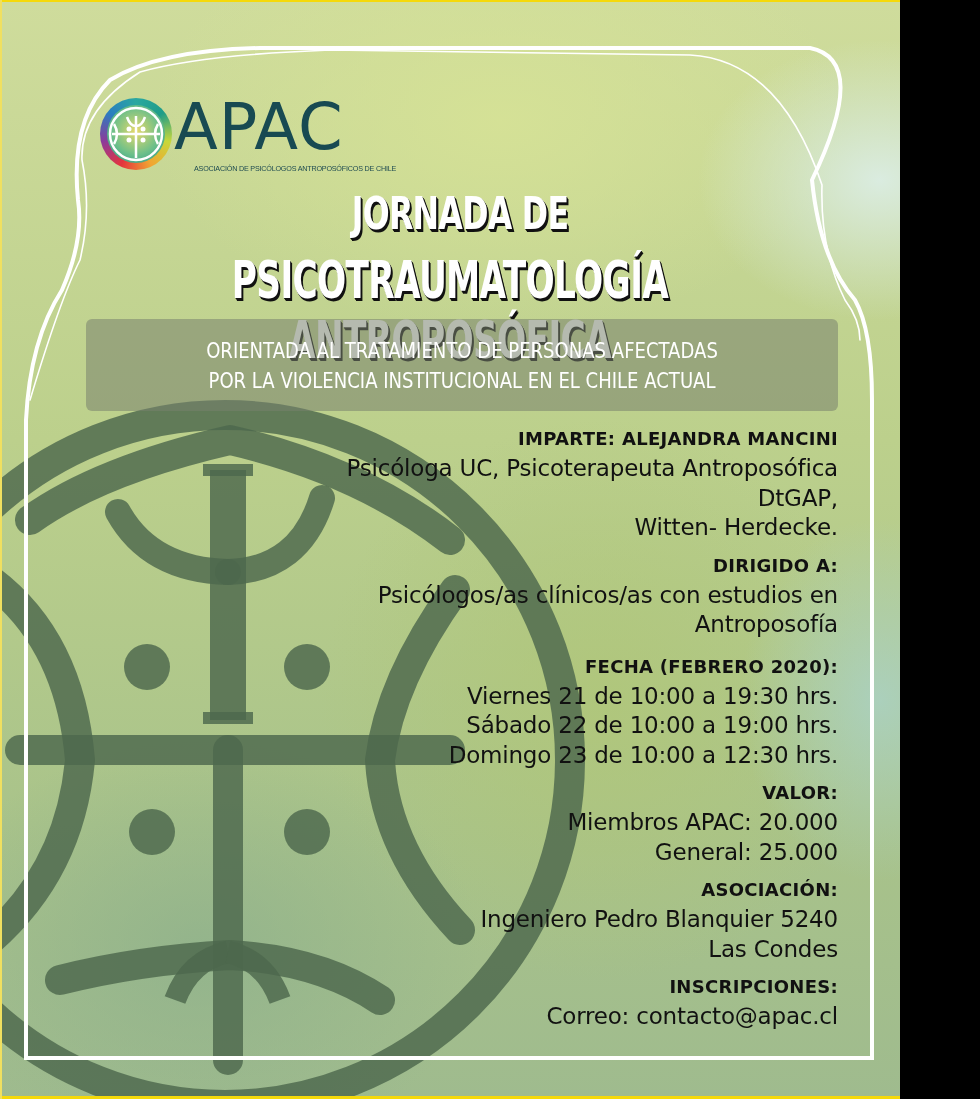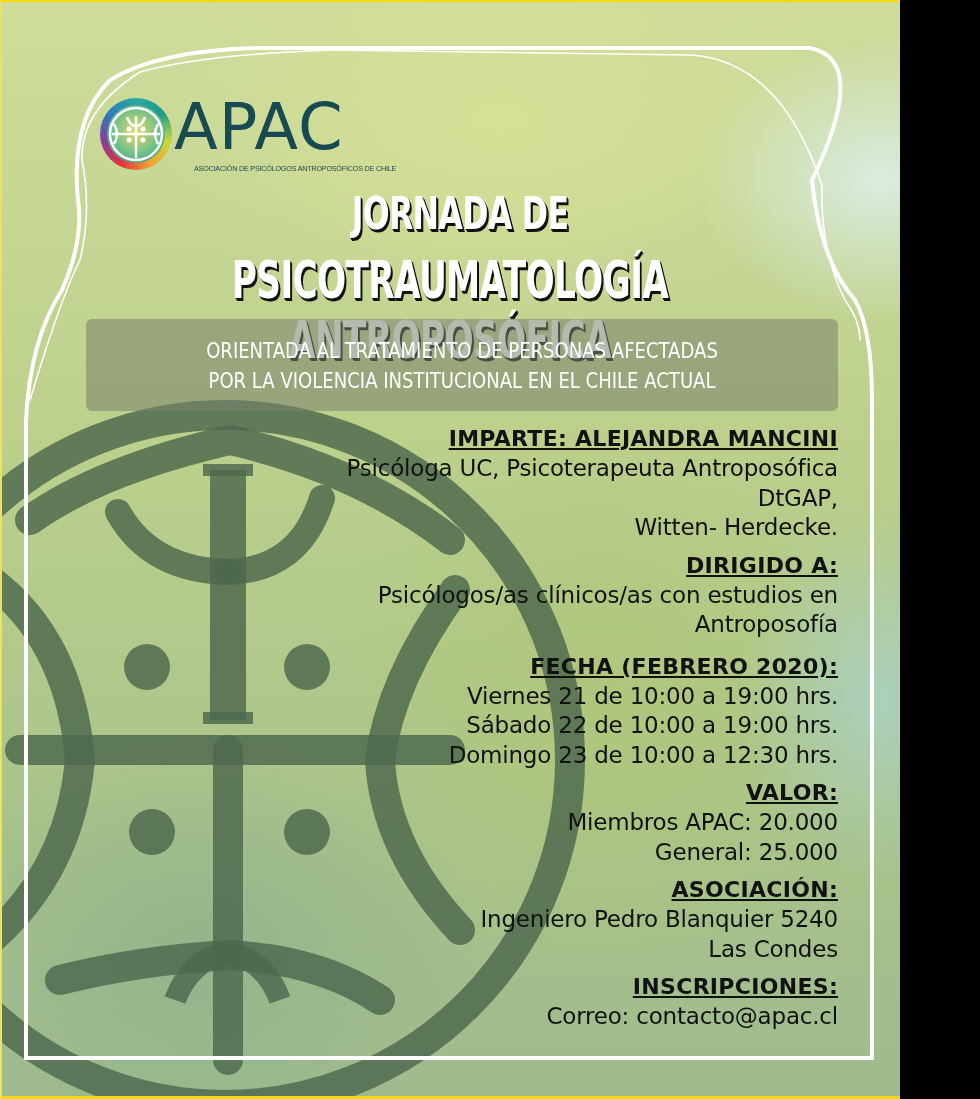--- a/index.html
+++ b/index.html
@@ -27,21 +27,21 @@
   .logo-text { position:absolute; left:74px; top:-6px; font-family:"DejaVu Sans", sans-serif; font-size:64px; color:#184a52; letter-spacing:1px; font-weight:normal; line-height:70px; }
   .logo-sub { position:absolute; left:78px; top:66px; font-size:7.2px; color:#1d4a50; white-space:nowrap; letter-spacing:-0.2px;margin-left:16px; }
   .title { position:absolute; left:0; width:900px; text-align:center; font-family:"DejaVu Sans", sans-serif; font-weight:bold; color:#fff; letter-spacing:-1px;
     transform: scaleX(0.72); transform-origin:center; text-shadow: 3px 3px 0 #111, 2px 2px 0 #111, 1px 1px 0 #111; }
   .title1 { top:188px; font-size:44px; line-height:52px; left:10px; }
   .title2 { top:250px; font-size:52px; line-height:60px; left:0; transform: scaleX(0.66); }
   .banner { position:absolute; left:86px; top:319px; width:752px; height:92px; border-radius:6px; background:rgba(120,130,110,0.55); }
   .banner-line { position:absolute; left:0; width:752px; text-align:center; color:#fff; font-family:"DejaVu Sans", sans-serif; font-size:22px; letter-spacing:0px; transform:scaleX(0.82); transform-origin:center; }
   .bl1 { top:19px; } .bl2 { top:49px; }
   .info { position:absolute; right:62px; top:424px; width:560px; text-align:right; color:#111; }
-  .h { font-family:"DejaVu Sans", sans-serif; font-weight:bold; font-size:22px; line-height:30px; letter-spacing:0.3px;text-decoration:underline; }
+  .h { font-family:"DejaVu Sans", sans-serif; font-weight:bold; font-size:18px; line-height:30px; letter-spacing:0.3px; }
   .t { font-family:"DejaVu Sans", sans-serif; font-size:23px; line-height:29.5px; letter-spacing:-0.2px; }
   .gap { height:8px; }
   .sc { font-variant: small-caps; }
 </style>
 </head>
 <body>
 
 <div class="poster">
 
   <svg class="emblem-svg" width="900" height="1099" viewBox="0 0 900 1099">
@@ -126,21 +126,21 @@
 
   <div class="info">
     <div class="h sc">IMPARTE: ALEJANDRA MANCINI</div>
     <div class="t">Psicóloga UC, Psicoterapeuta Antroposófica DtGAP,</div>
     <div class="t">Witten- Herdecke.</div>
     <div class="gap"></div>
     <div class="h">DIRIGIDO A:</div>
     <div class="t">Psicólogos/as clínicos/as con estudios en Antroposofía</div>
     <div class="gap" style="height:12px"></div>
     <div class="h">FECHA (FEBRERO 2020):</div>
-    <div class="t">Viernes 21 de 10:00 a 19:00 hrs.</div>
+    <div class="t">Viernes 21 de 10:00 a 19:30 hrs.</div>
     <div class="t">Sábado 22 de 10:00 a 19:00 hrs.</div>
     <div class="t">Domingo 23 de 10:00 a 12:30 hrs.</div>
     <div class="gap"></div>
     <div class="h">VALOR:</div>
     <div class="t">Miembros APAC: 20.000</div>
     <div class="t">General: 25.000</div>
     <div class="gap"></div>
     <div class="h">ASOCIACIÓN:</div>
     <div class="t">Ingeniero Pedro Blanquier 5240</div>
     <div class="t">Las Condes</div>

